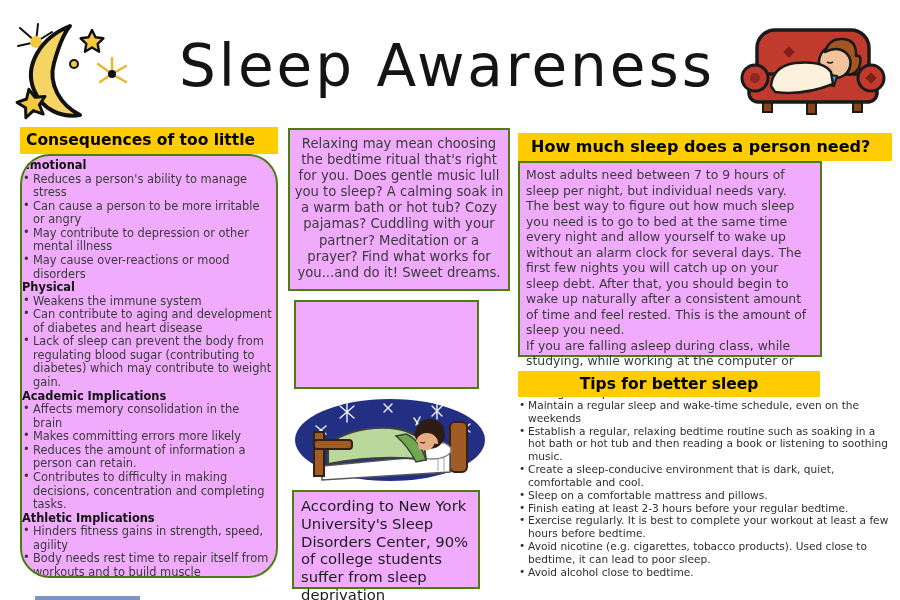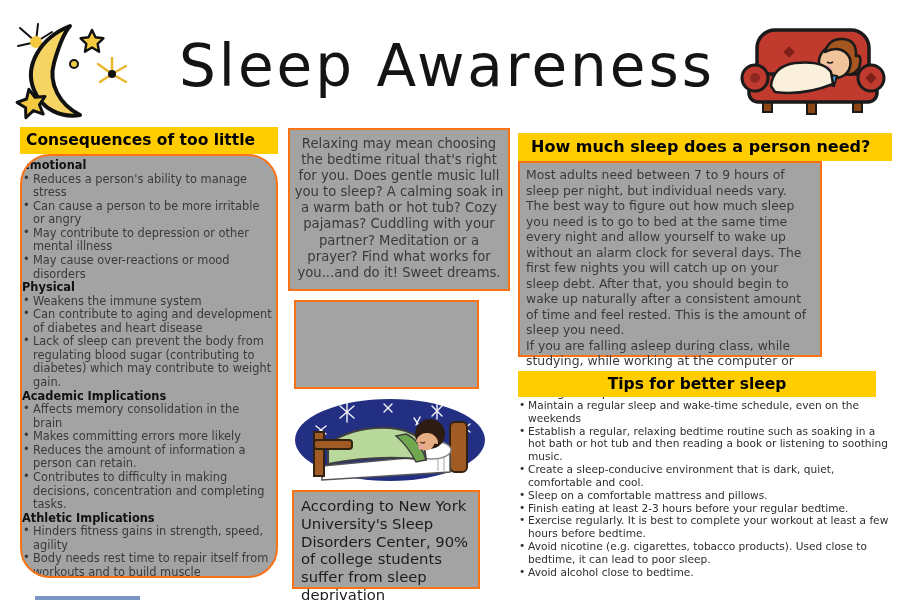--- a/index.html
+++ b/index.html
@@ -6,21 +6,21 @@
   .page{position:relative;width:900px;height:600px;background:#ffffff;overflow:hidden;
         font-family:"DejaVu Sans","Liberation Sans",sans-serif;color:#333;}
   
   .hdr-art{position:absolute;}
   .page-title{position:absolute;left:158px;top:18px;width:578px;height:96px;
       display:flex;align-items:center;justify-content:center;
       font-size:58px;font-weight:400;letter-spacing:3px;color:#141414;
       font-family:"DejaVu Sans",sans-serif;white-space:nowrap;}
   
   .ybar{background:#FFCC00;color:#000;font-weight:bold;box-sizing:border-box;}
-  .ybox{background:#a3a3a3;border:2px solid #f97316;box-sizing:border-box;}
+  .ybox{background:#f0abfc;border:2px solid #4d7c0f;box-sizing:border-box;}
   
   .left-head{position:absolute;left:20px;top:127px;width:258px;height:27px;
       font-size:15.5px;line-height:27px;padding-left:6px;}
   .left-body{position:absolute;left:20px;top:154px;width:258px;height:424px;
       padding:3px 4px 0 0;font-size:11.4px;line-height:1.19;color:#3a3a3a;overflow:hidden;border-radius:30px;}
   .sec-head{font-weight:bold;color:#111;}
   ul.bullets{margin:0;padding:0;list-style:none;}
   ul.bullets li{position:relative;padding-left:11px;}
   ul.bullets li::before{content:"\2022";position:absolute;left:1px;top:-1px;}
   
@@ -29,21 +29,21 @@
   .mid-box2{position:absolute;left:294px;top:300px;width:185px;height:89px;}
   .mid-bed{position:absolute;left:292px;top:392px;width:197px;height:95px;}
   .mid-box3{position:absolute;left:292px;top:490px;width:188px;height:99px;
       padding:5px 7px;font-size:14.8px;line-height:1.2;color:#1c1c1c;}
   
   .need-head{position:absolute;left:518px;top:133px;width:374px;height:28px;
       font-size:16px;line-height:28px;padding-left:13px;}
   .need-body{position:absolute;left:518px;top:161px;width:304px;height:196px;
       padding:4px 6px;font-size:12.4px;line-height:1.25;color:#3a3a3a;}
   .need-body p{margin:0;}
-  .tips-head{position:absolute;left:518px;top:371px;width:358px;height:26px;
+  .tips-head{position:absolute;left:518px;top:371px;width:302px;height:26px;
       font-size:15.5px;line-height:26px;text-align:center;}
   .tips-list{position:absolute;left:518px;top:399px;width:376px;
       font-size:10.6px;line-height:1.21;color:#2e2e2e;}
   .tips-list ul.bullets li{padding-left:10px;}
   
   .footer-line{position:absolute;left:35px;top:596px;width:105px;height:4px;background:#7b96c4;}
 </style>
 </head>
 <body>
 

